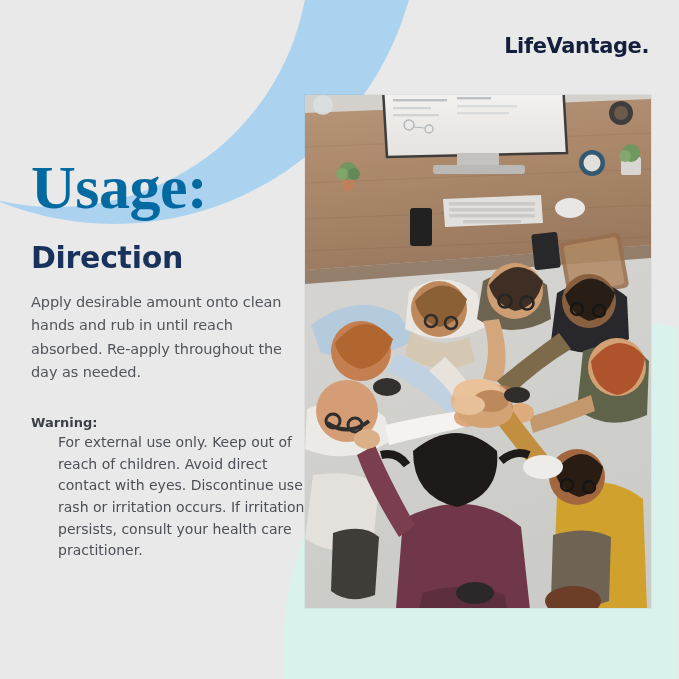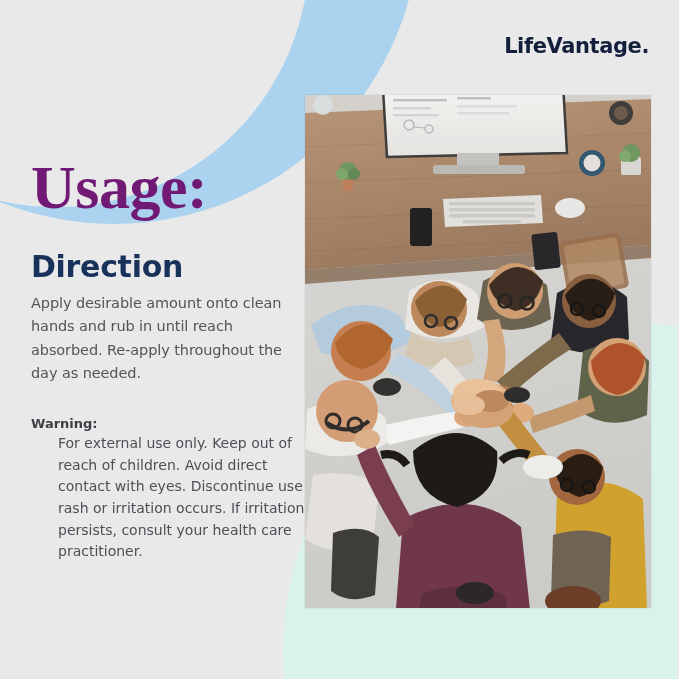--- a/index.html
+++ b/index.html
@@ -32,30 +32,30 @@
     position:absolute;
     left:31px; top:158px;
     width:268px;
   }
   .usage-title {
     font-family:"Liberation Serif", serif;
     font-weight:700;
     font-size:62px;
     line-height:0.95;
     letter-spacing:-0.5px;
-    color:#701a75;
-    margin-bottom:32px;
+    color:#0369a1;
+    margin-bottom:23px;
   }
   .direction-title {
     font-family:"DejaVu Sans", sans-serif;
     font-weight:700;
     font-size:30px;
     letter-spacing:-0.3px;
     color:#18325c;
-    margin-bottom:8px;
+    margin-bottom:16px;
   }
   .direction-body {
     font-family:"DejaVu Sans", sans-serif;
     font-size:14.5px;
     line-height:1.62;
     color:#515459;
     letter-spacing:-0.1px;
     margin-bottom:30px;
   }
   .warning-head {

